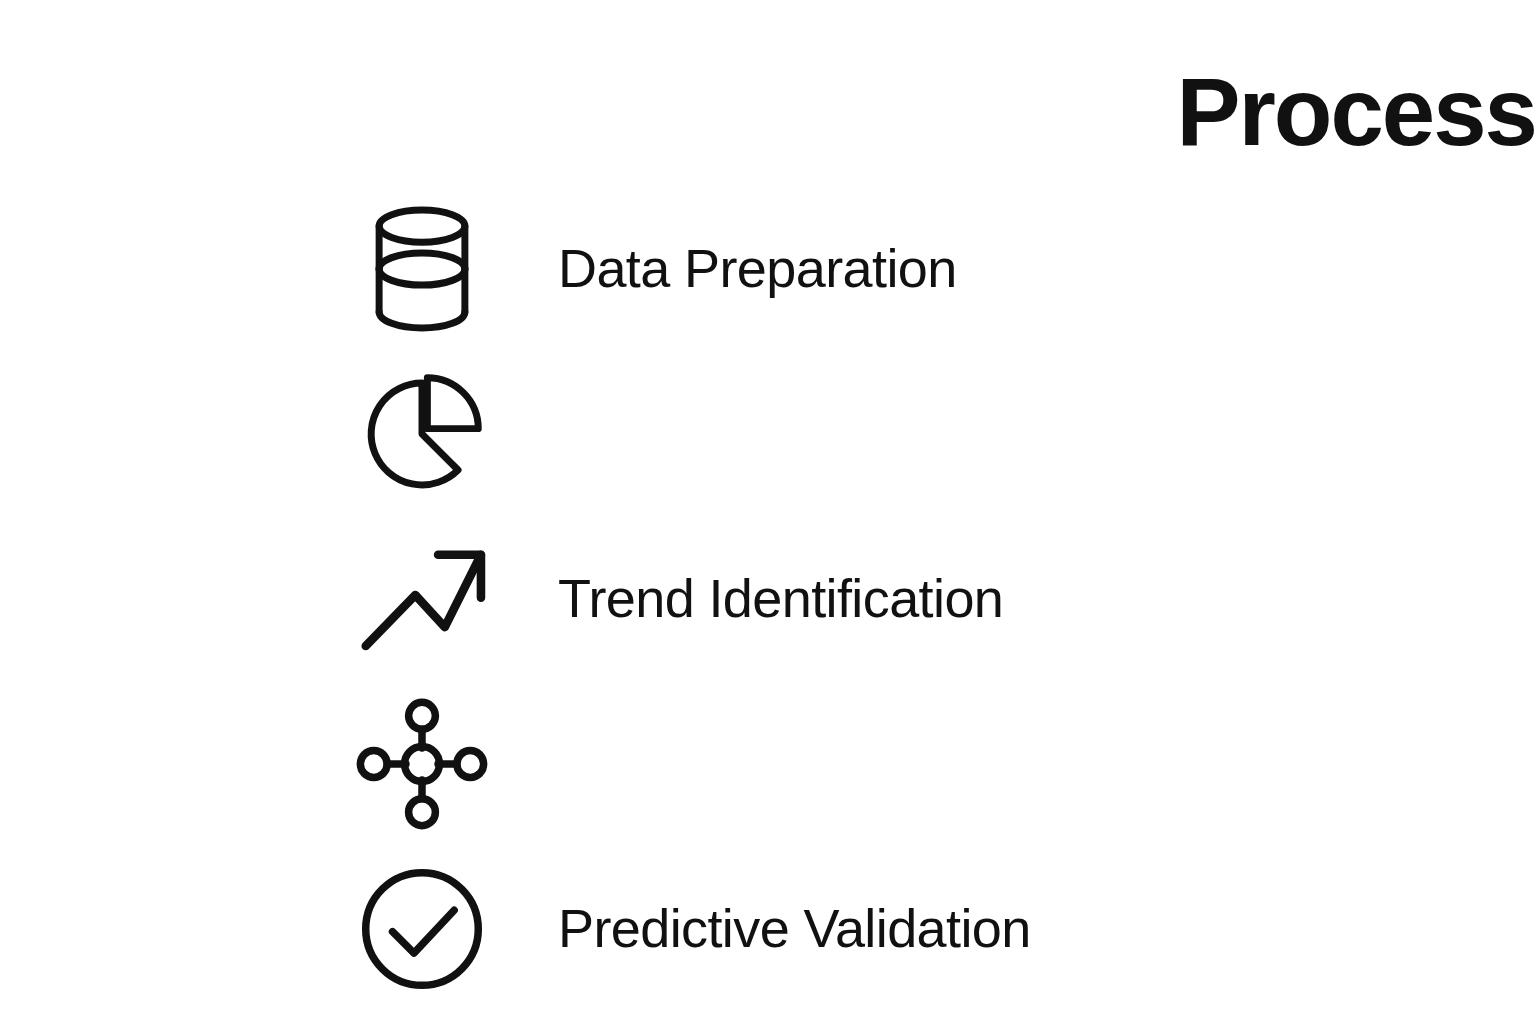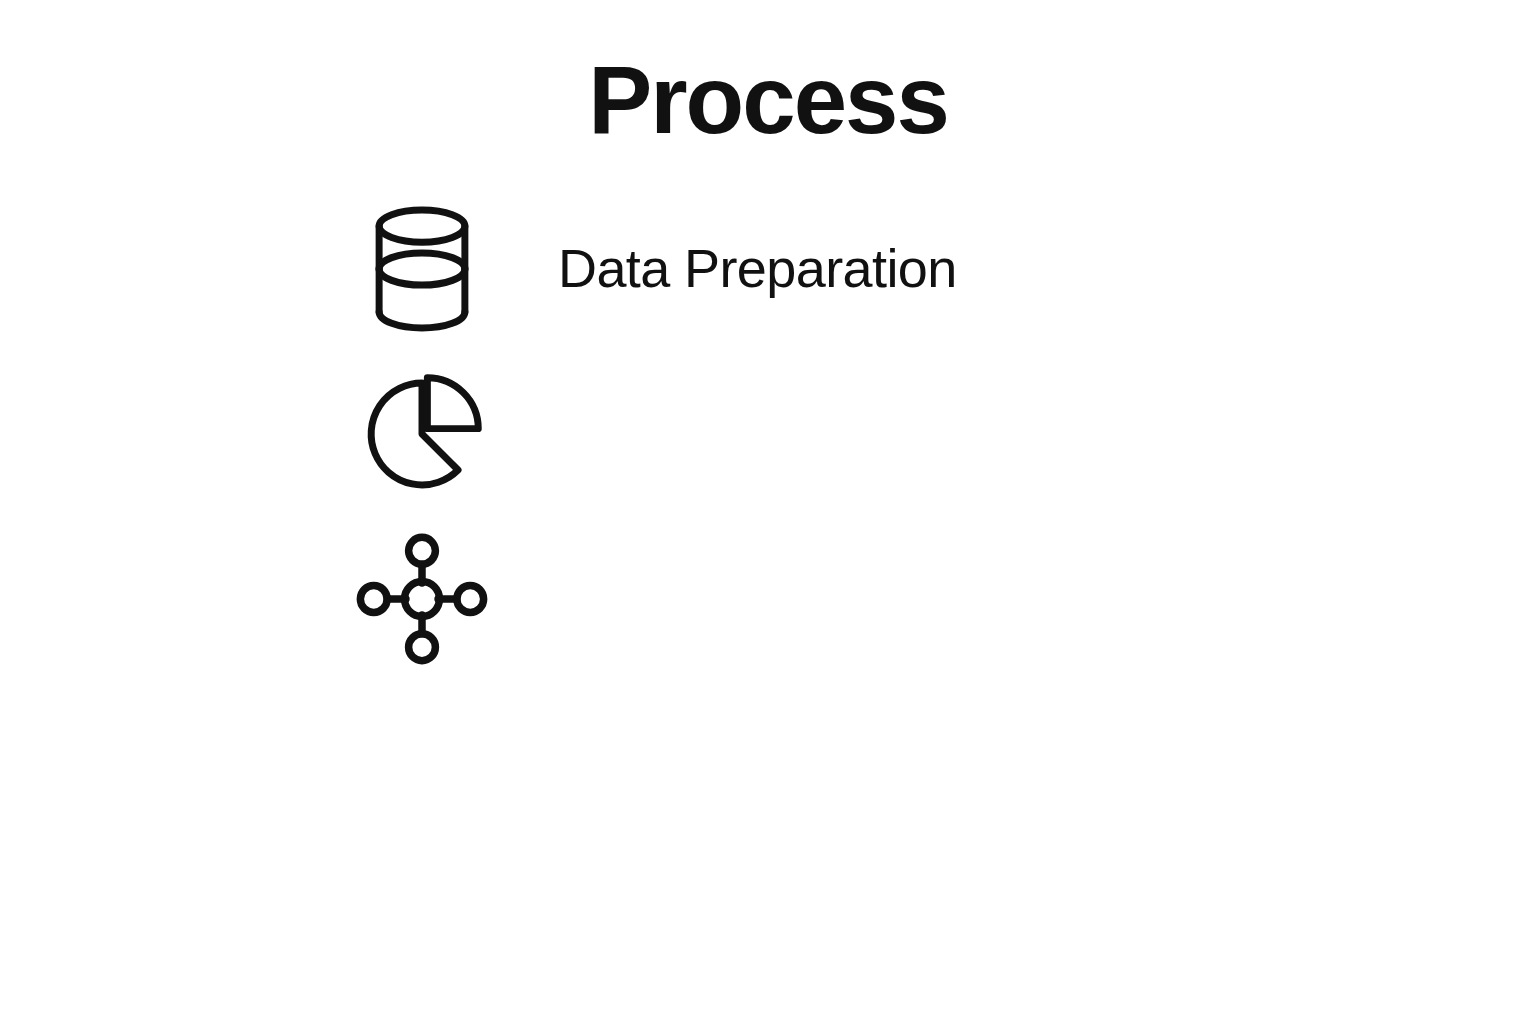--- a/index.html
+++ b/index.html
@@ -19,22 +19,22 @@
   .slide {
     position: absolute;
     inset: 0;
     background: #ffffff;
   }
 
   .title {
     position: absolute;
     left: 0;
     right: 0;
-    top: 52px;
-    text-align: center;
+    top: 64px;
+    text-align: right;
     font-size: 96px;
     font-weight: 700;
     letter-spacing: -2px;
     line-height: 1.0;
     color: #111111;
     white-space: nowrap;
   }
 
   .list {
     position: absolute;
@@ -111,32 +111,50 @@
       <div class="icon-cell">
         <svg viewBox="0 0 100 100" fill="none" stroke="#111111" stroke-width="5.2" stroke-linecap="round" stroke-linejoin="round">
 
           <path d="M50 12 A38 38 0 1 0 76.9 76.9 L50 50 Z"></path>
 
           <path d="M54 8 L54 46 L92 46 A38 38 0 0 0 54 8 Z"></path>
         </svg>
       </div>
     </div>
 
+    <div class="row">
+      <div class="icon-cell">
+        <svg viewBox="0 0 100 100" fill="none" stroke="#111111" stroke-width="6.4" stroke-linecap="round" stroke-linejoin="round">
+          <path d="M8 85 L45 47 L67 71 L94 17"></path>
+          <path d="M62 17 L94 17 L94 49"></path>
+        </svg>
+      </div>
+      <div class="label">Trend Identification</div>
+    </div>
 
     <div class="row">
       <div class="icon-cell">
         <svg viewBox="0 0 100 100" fill="none" stroke="#111111" stroke-width="5.6" stroke-linecap="round" stroke-linejoin="round">
           <path d="M50 24 V38"></path>
           <path d="M50 62 V76"></path>
           <path d="M24 50 H38"></path>
           <path d="M62 50 H76"></path>
           <circle cx="50" cy="50" r="13"></circle>
           <circle cx="50" cy="14" r="10"></circle>
           <circle cx="50" cy="86" r="10"></circle>
           <circle cx="14" cy="50" r="10"></circle>
           <circle cx="86" cy="50" r="10"></circle>
         </svg>
       </div>
     </div>
 
+    <div class="row">
+      <div class="icon-cell">
+        <svg viewBox="0 0 100 100" fill="none" stroke="#111111" stroke-width="5.6" stroke-linecap="round" stroke-linejoin="round">
+          <circle cx="50" cy="50" r="42"></circle>
+          <path d="M28 52 L44 68 L74 36"></path>
+        </svg>
+      </div>
+      <div class="label">Predictive Validation</div>
+    </div>
 
   </div>
 </div>
 
 </body></html>

